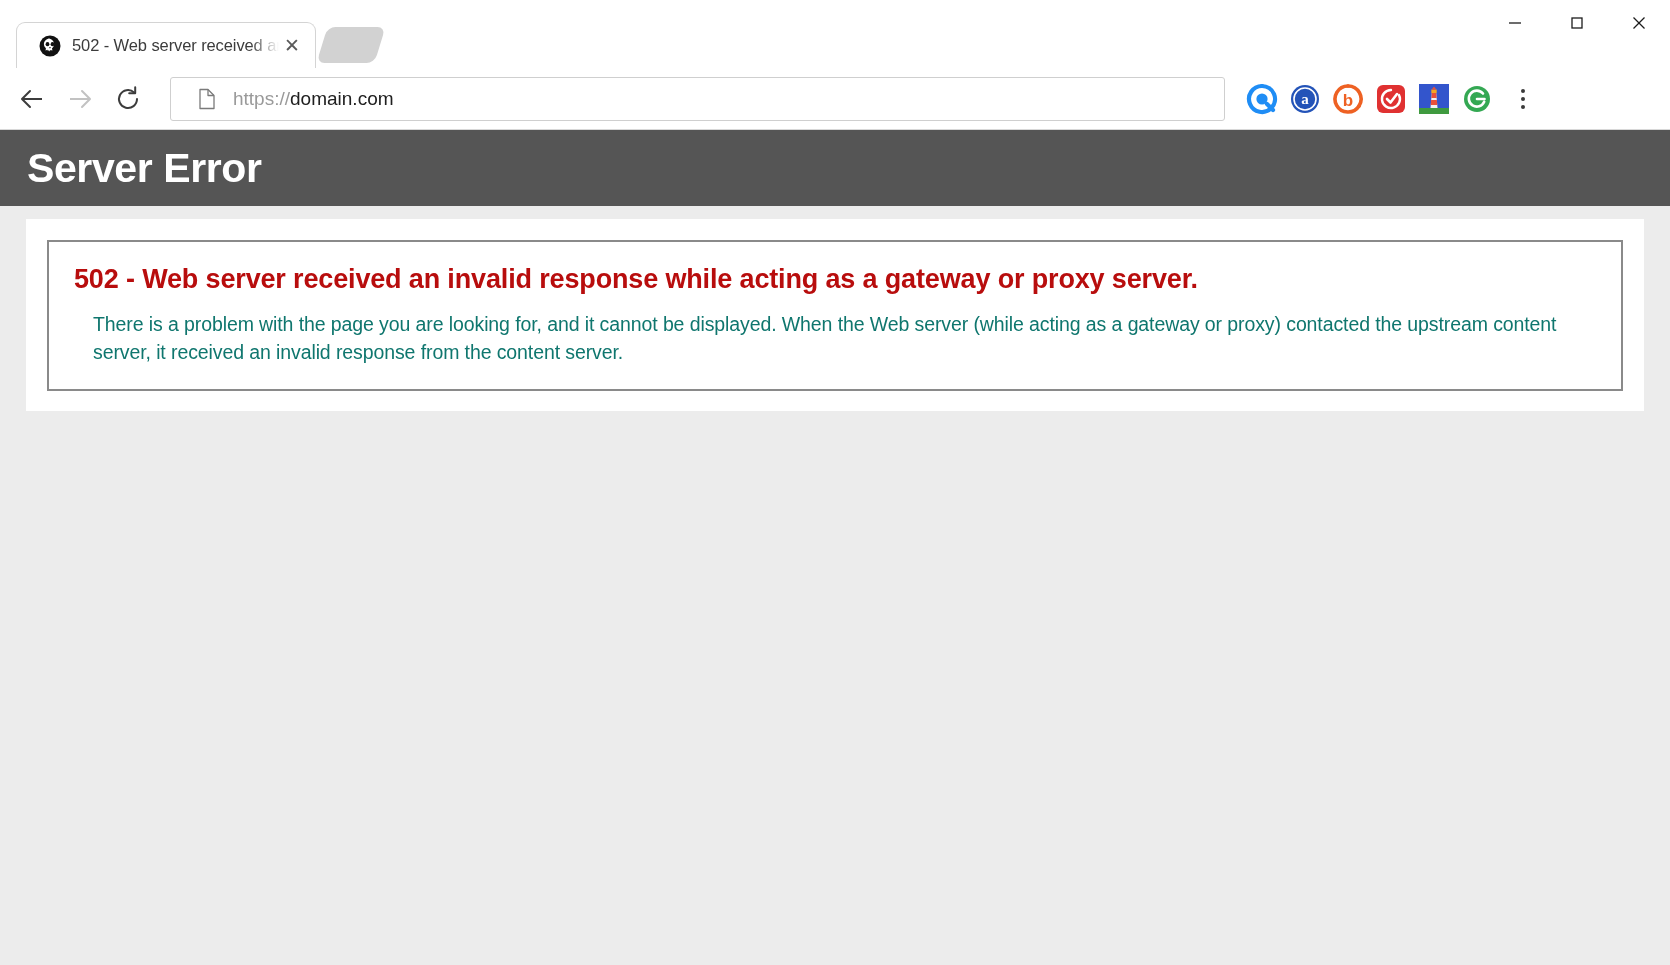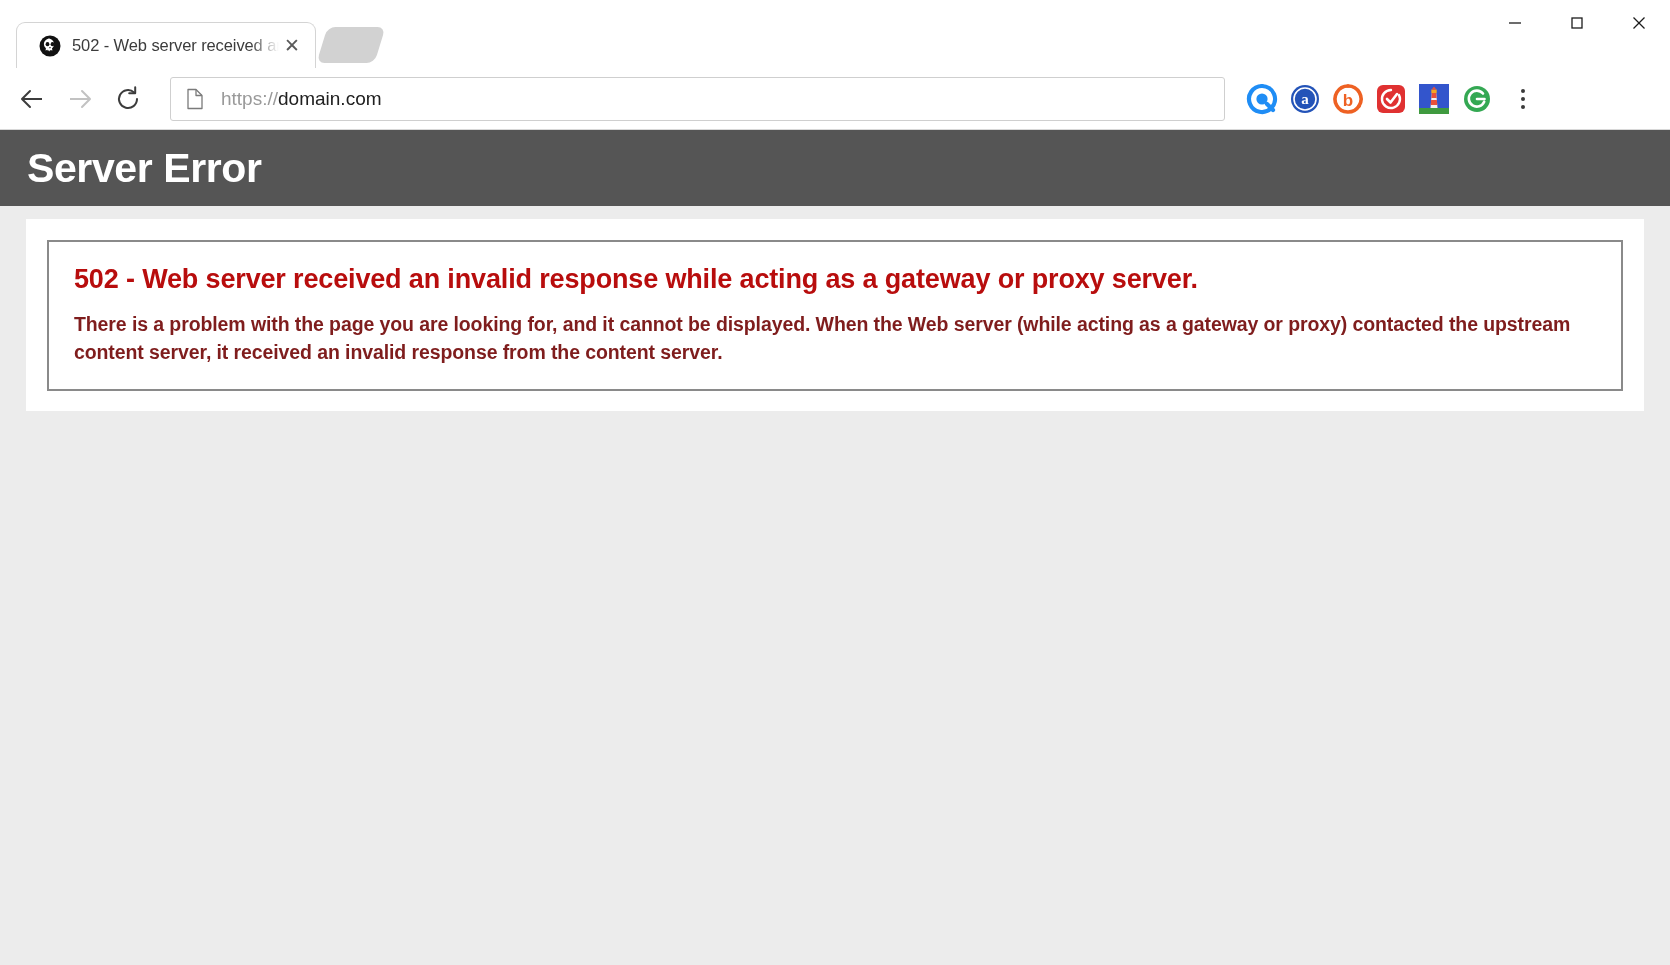--- a/index.html
+++ b/index.html
@@ -119,21 +119,21 @@
 
   .omnibox {
     flex: 1;
     height: 44px;
     margin: 0 10px 0 18px;
     background: #ffffff;
     border: 1px solid #cfcfcf;
     border-radius: 3px;
     display: flex;
     align-items: center;
-    padding: 0 14px;
+    padding: 0 26px;
     max-width: 1055px;
   }
   .omni-icon { width: 20px; height: 22px; flex-shrink: 0; margin-right: 16px; }
   .omni-text { font-size: 19px; color: #202020; white-space: nowrap; }
   .omni-scheme { color: #9a9a9a; }
 
   .ext-tray { display: flex; align-items: center; gap: 9px; margin-left: 10px; }
   .ext {
     width: 34px; height: 34px;
     display: flex; align-items: center; justify-content: center;
@@ -182,25 +182,26 @@
   .err-head {
     color: #b80d0d;
     font-size: 27px;
     font-weight: bold;
     line-height: 1.42;
     margin-bottom: 13px;
     letter-spacing: -0.15px;
   }
 
   .err-body {
-    color: #7f1d1d;
+    color: #0f766e;
     font-size: 19.5px;
-    font-weight: bold;
+    font-weight: normal;
     line-height: 1.42;
     letter-spacing: -0.1px;
+    margin-left: 19px;
   }
 </style>
 </head>
 <body>
 
 <div class="browser">
 
   <div class="titlebar">
 
     <div class="tabstrip">

